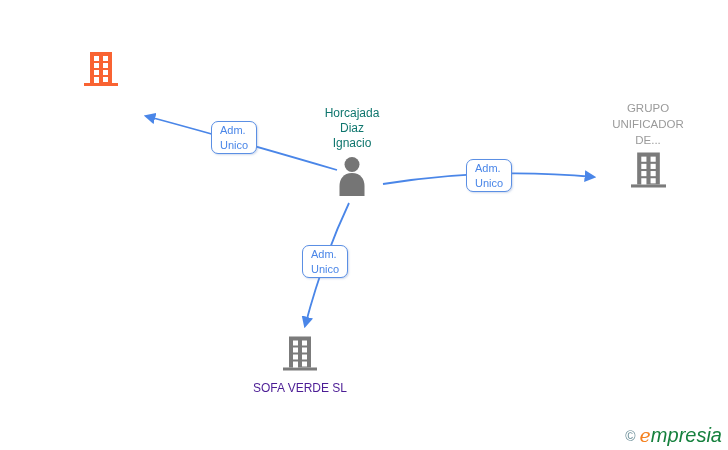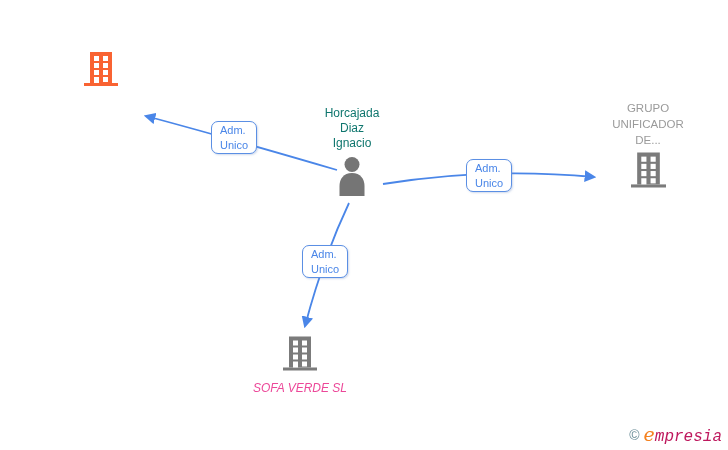--- a/index.html
+++ b/index.html
@@ -42,23 +42,22 @@
   }
 
   .company-label-small {
     font-size: 11.5px;
     color: #9a9a9a;
     line-height: 16px;
   }
 
   .company-label-plain {
     font-size: 12px;
-    color: #ec4899;
+    color: #4c1d95;
     line-height: 14px;
-    font-style: italic;
   }
 
   .icon-box { display: inline-block; line-height: 0; }
 
   .edge-label {
     position: absolute;
     width: 46px;
     height: 33px;
     background: #ffffff;
     border: 1.5px solid #5b8fe4;
@@ -87,24 +86,24 @@
     margin-right: 4px;
     font-family: "Liberation Sans", sans-serif;
   }
   .logo .brand-first {
     color: #f58220;
     font-family: "DejaVu Serif", serif;
     font-style: italic;
     font-size: 19px;
   }
   .logo .brand-rest {
-    color: #be185d;
-    font-family: Liberation Mono, monospace;
+    color: #15803d;
+    font-family: Liberation Sans, sans-serif;
     font-style: italic;
-    font-size: 16px;
+    font-size: 20px;
   }
 </style>
 </head>
 <body>
 
 <div class="canvas">
 
   <svg class="edges-layer" width="728" height="450" viewBox="0 0 728 450">
     <defs>
       <marker id="arrowhead" viewBox="0 0 10 10" refX="8" refY="5" markerWidth="6.5" markerHeight="6.5" orient="auto-start-reverse">

